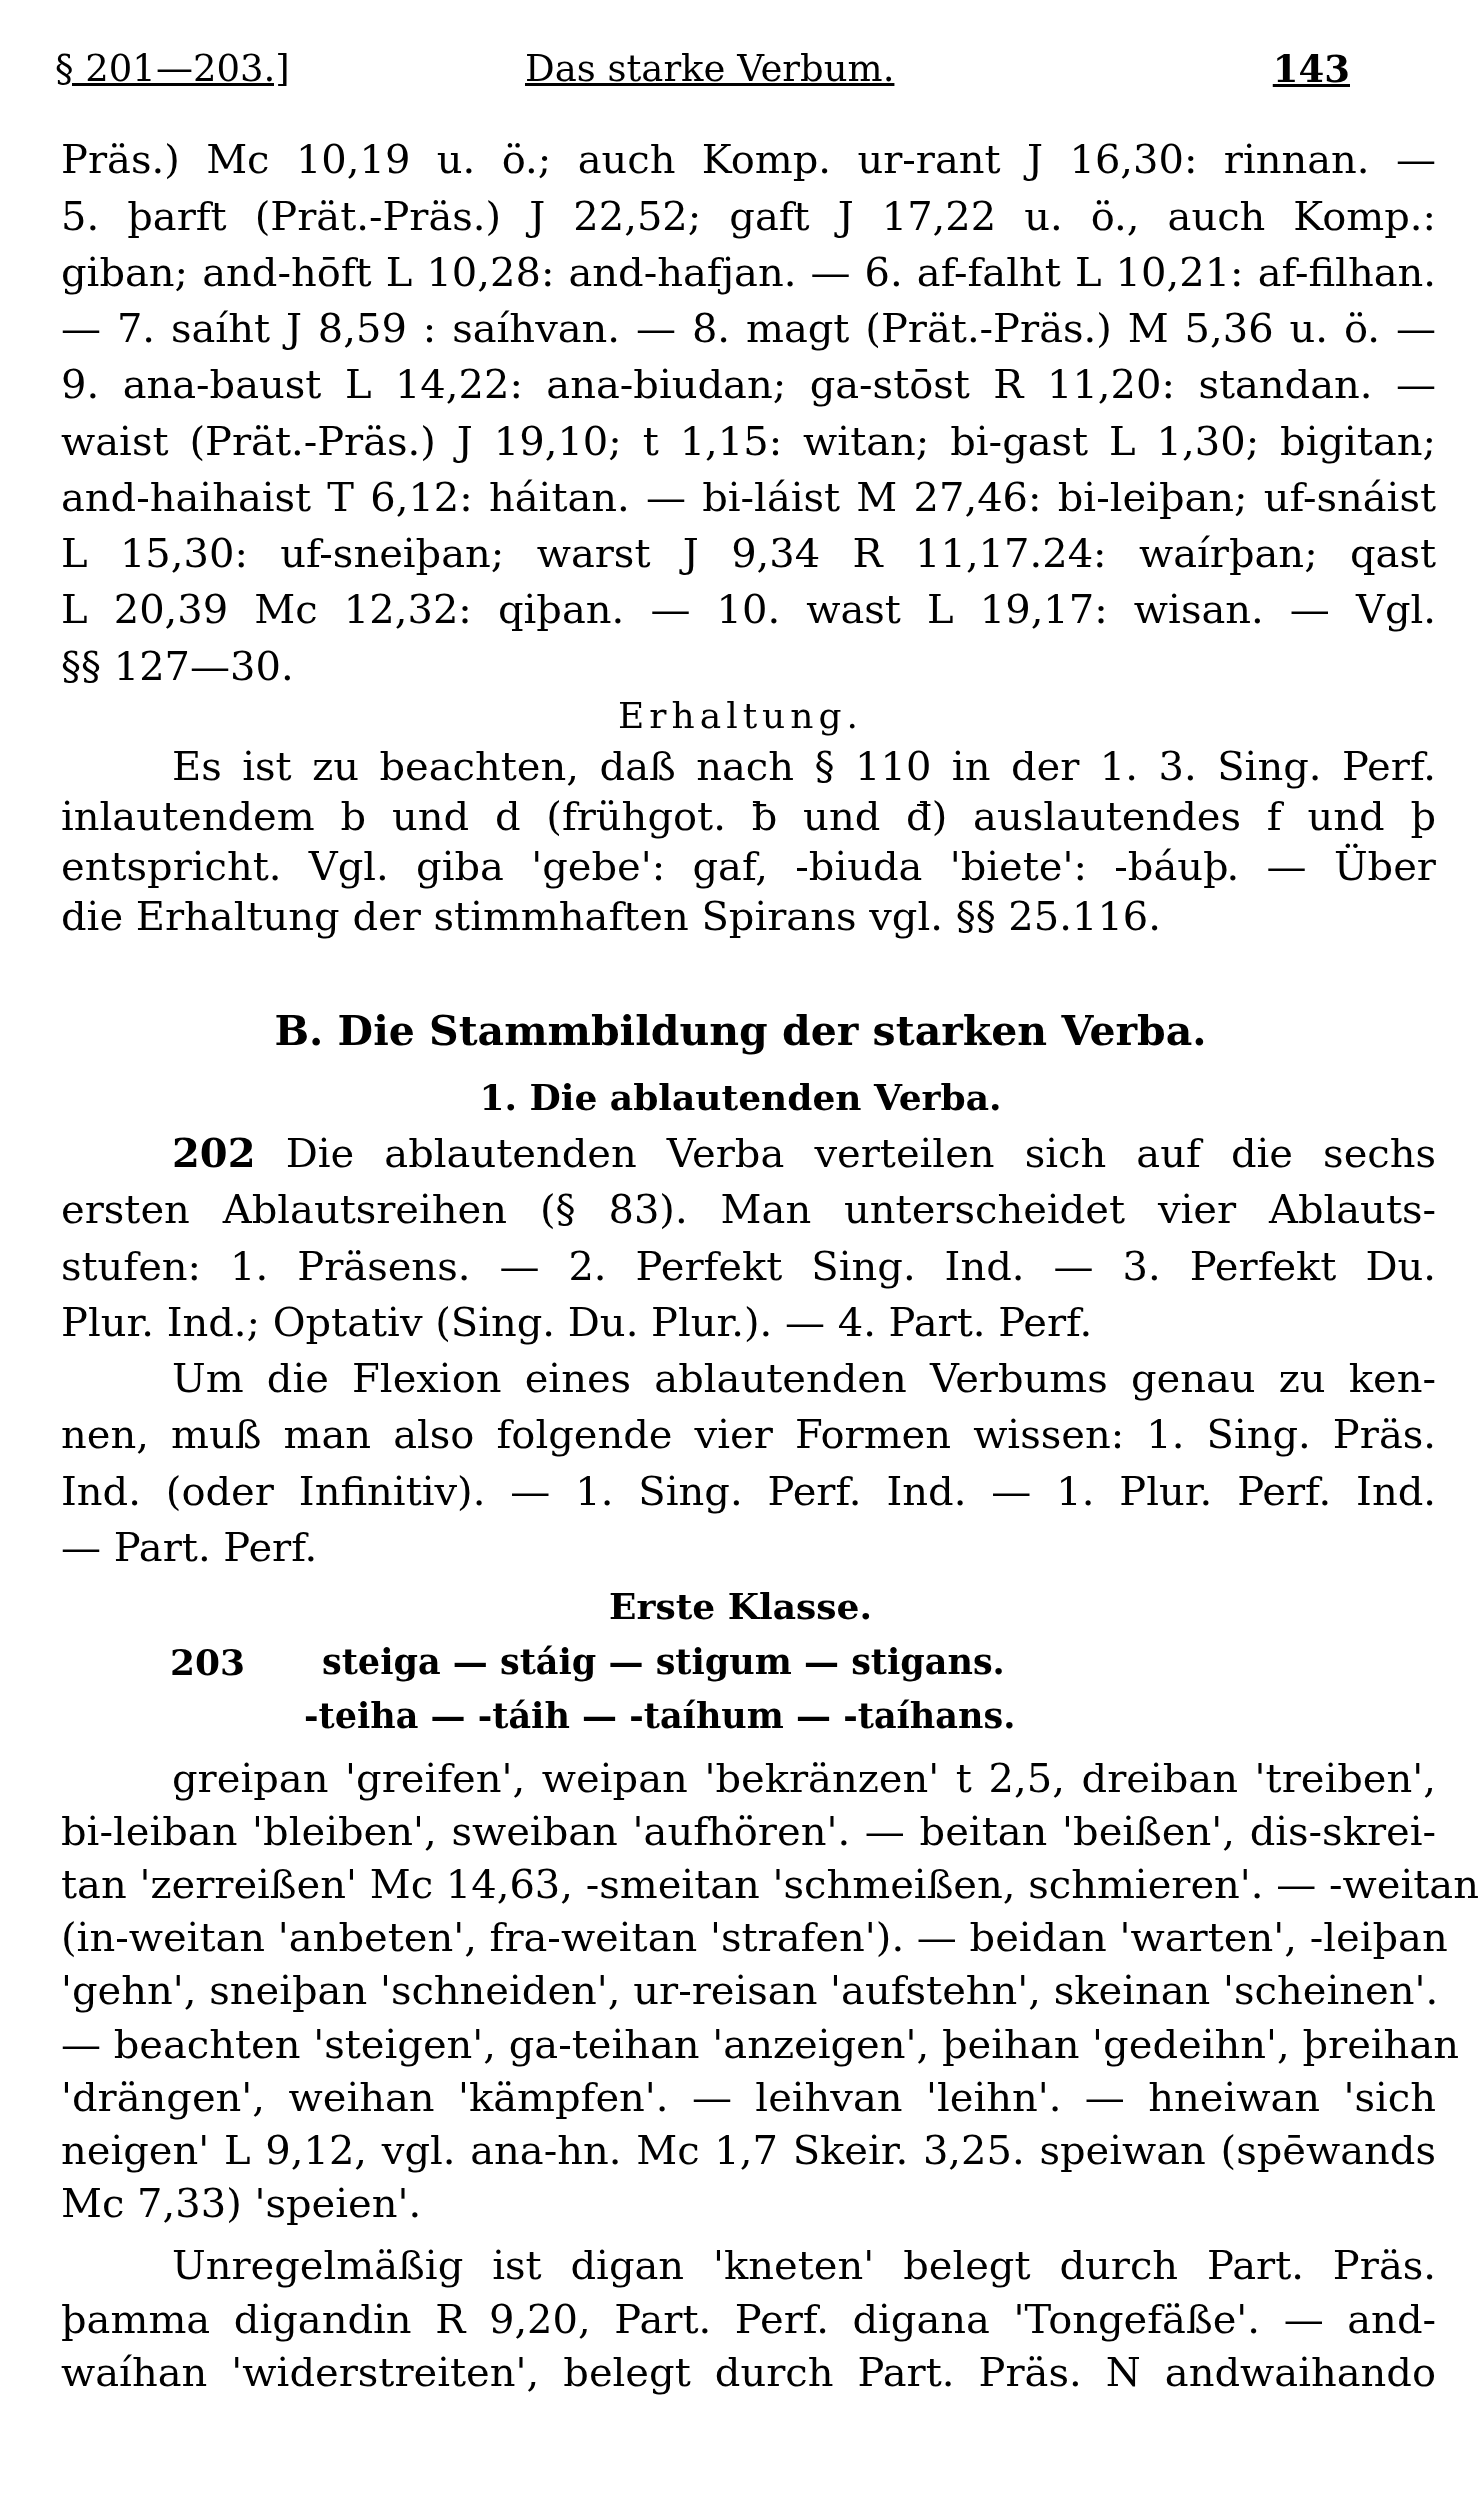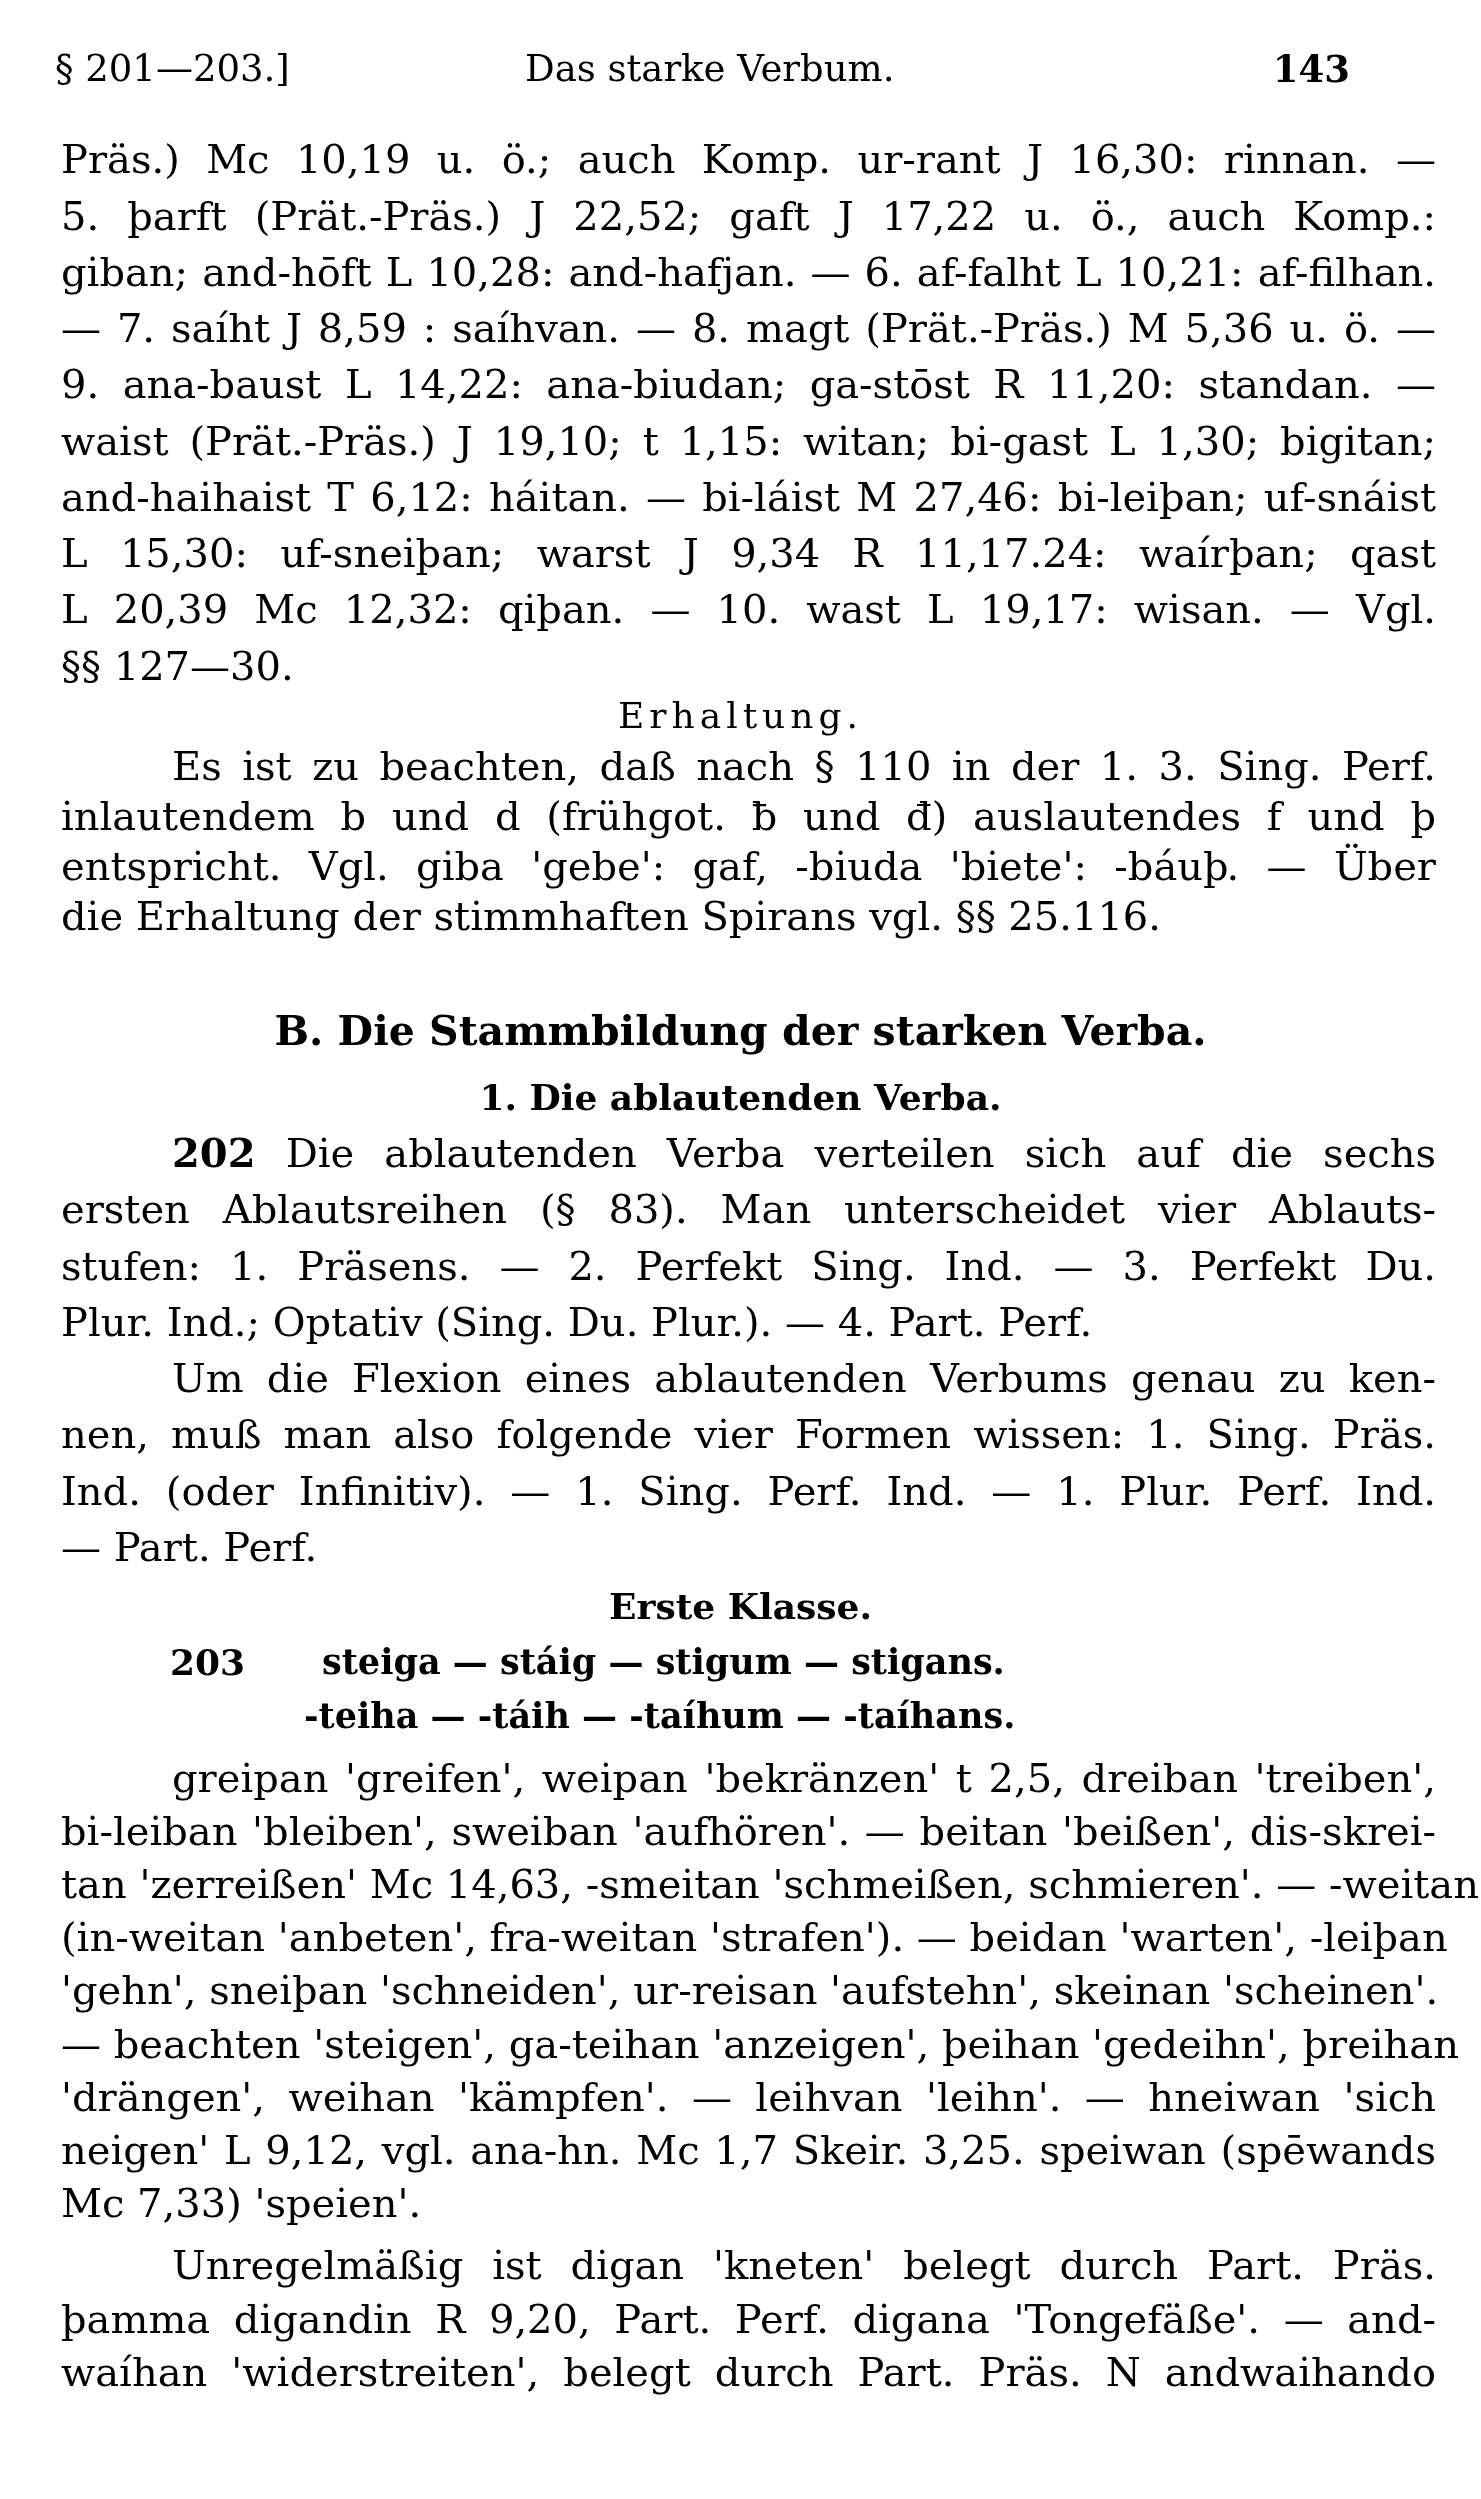--- a/index.html
+++ b/index.html
@@ -1,19 +1,19 @@
 <!DOCTYPE html>
 <html style="font-size:10px"><head>
 <meta charset="utf-8">
 <style>
   html, body { margin: 0; padding: 0; background: #ffffff; }
   body { width: 1481px; height: 2500px; position: relative; overflow: hidden;
          font-family: "DejaVu Serif", "Liberation Serif", serif; color: #000; }
   .page { position: absolute; left: 0; top: 0; width: 1481px; height: 2500px; }
-  .hdr { position: absolute; top: 44px; font-size: 37px; line-height: 50px; white-space: nowrap; }
+  .hdr { position: absolute; top: 44px; font-size: 37px; line-height: 50px; white-space: nowrap; text-decoration: underline; }
   .hdr-left { left: 55px; }
   .hdr-center { left: 525px; }
   .hdr-right { right: 131px; font-weight: bold; }
   .line { position: absolute; left: 61px; width: 1375px; font-size: 40px; line-height: 44px;
           white-space: nowrap; text-align: justify; text-align-last: justify; }
   .line.last { text-align-last: left; }
   .line.indent { left: 172px; width: 1264px; }
   .center { position: absolute; left: 0; width: 1481px; text-align: center; white-space: nowrap; }
   .h-b { font-size: 41px; font-weight: bold; line-height: 50px; }
   .h-1 { font-size: 36px; font-weight: bold; line-height: 44px; }

